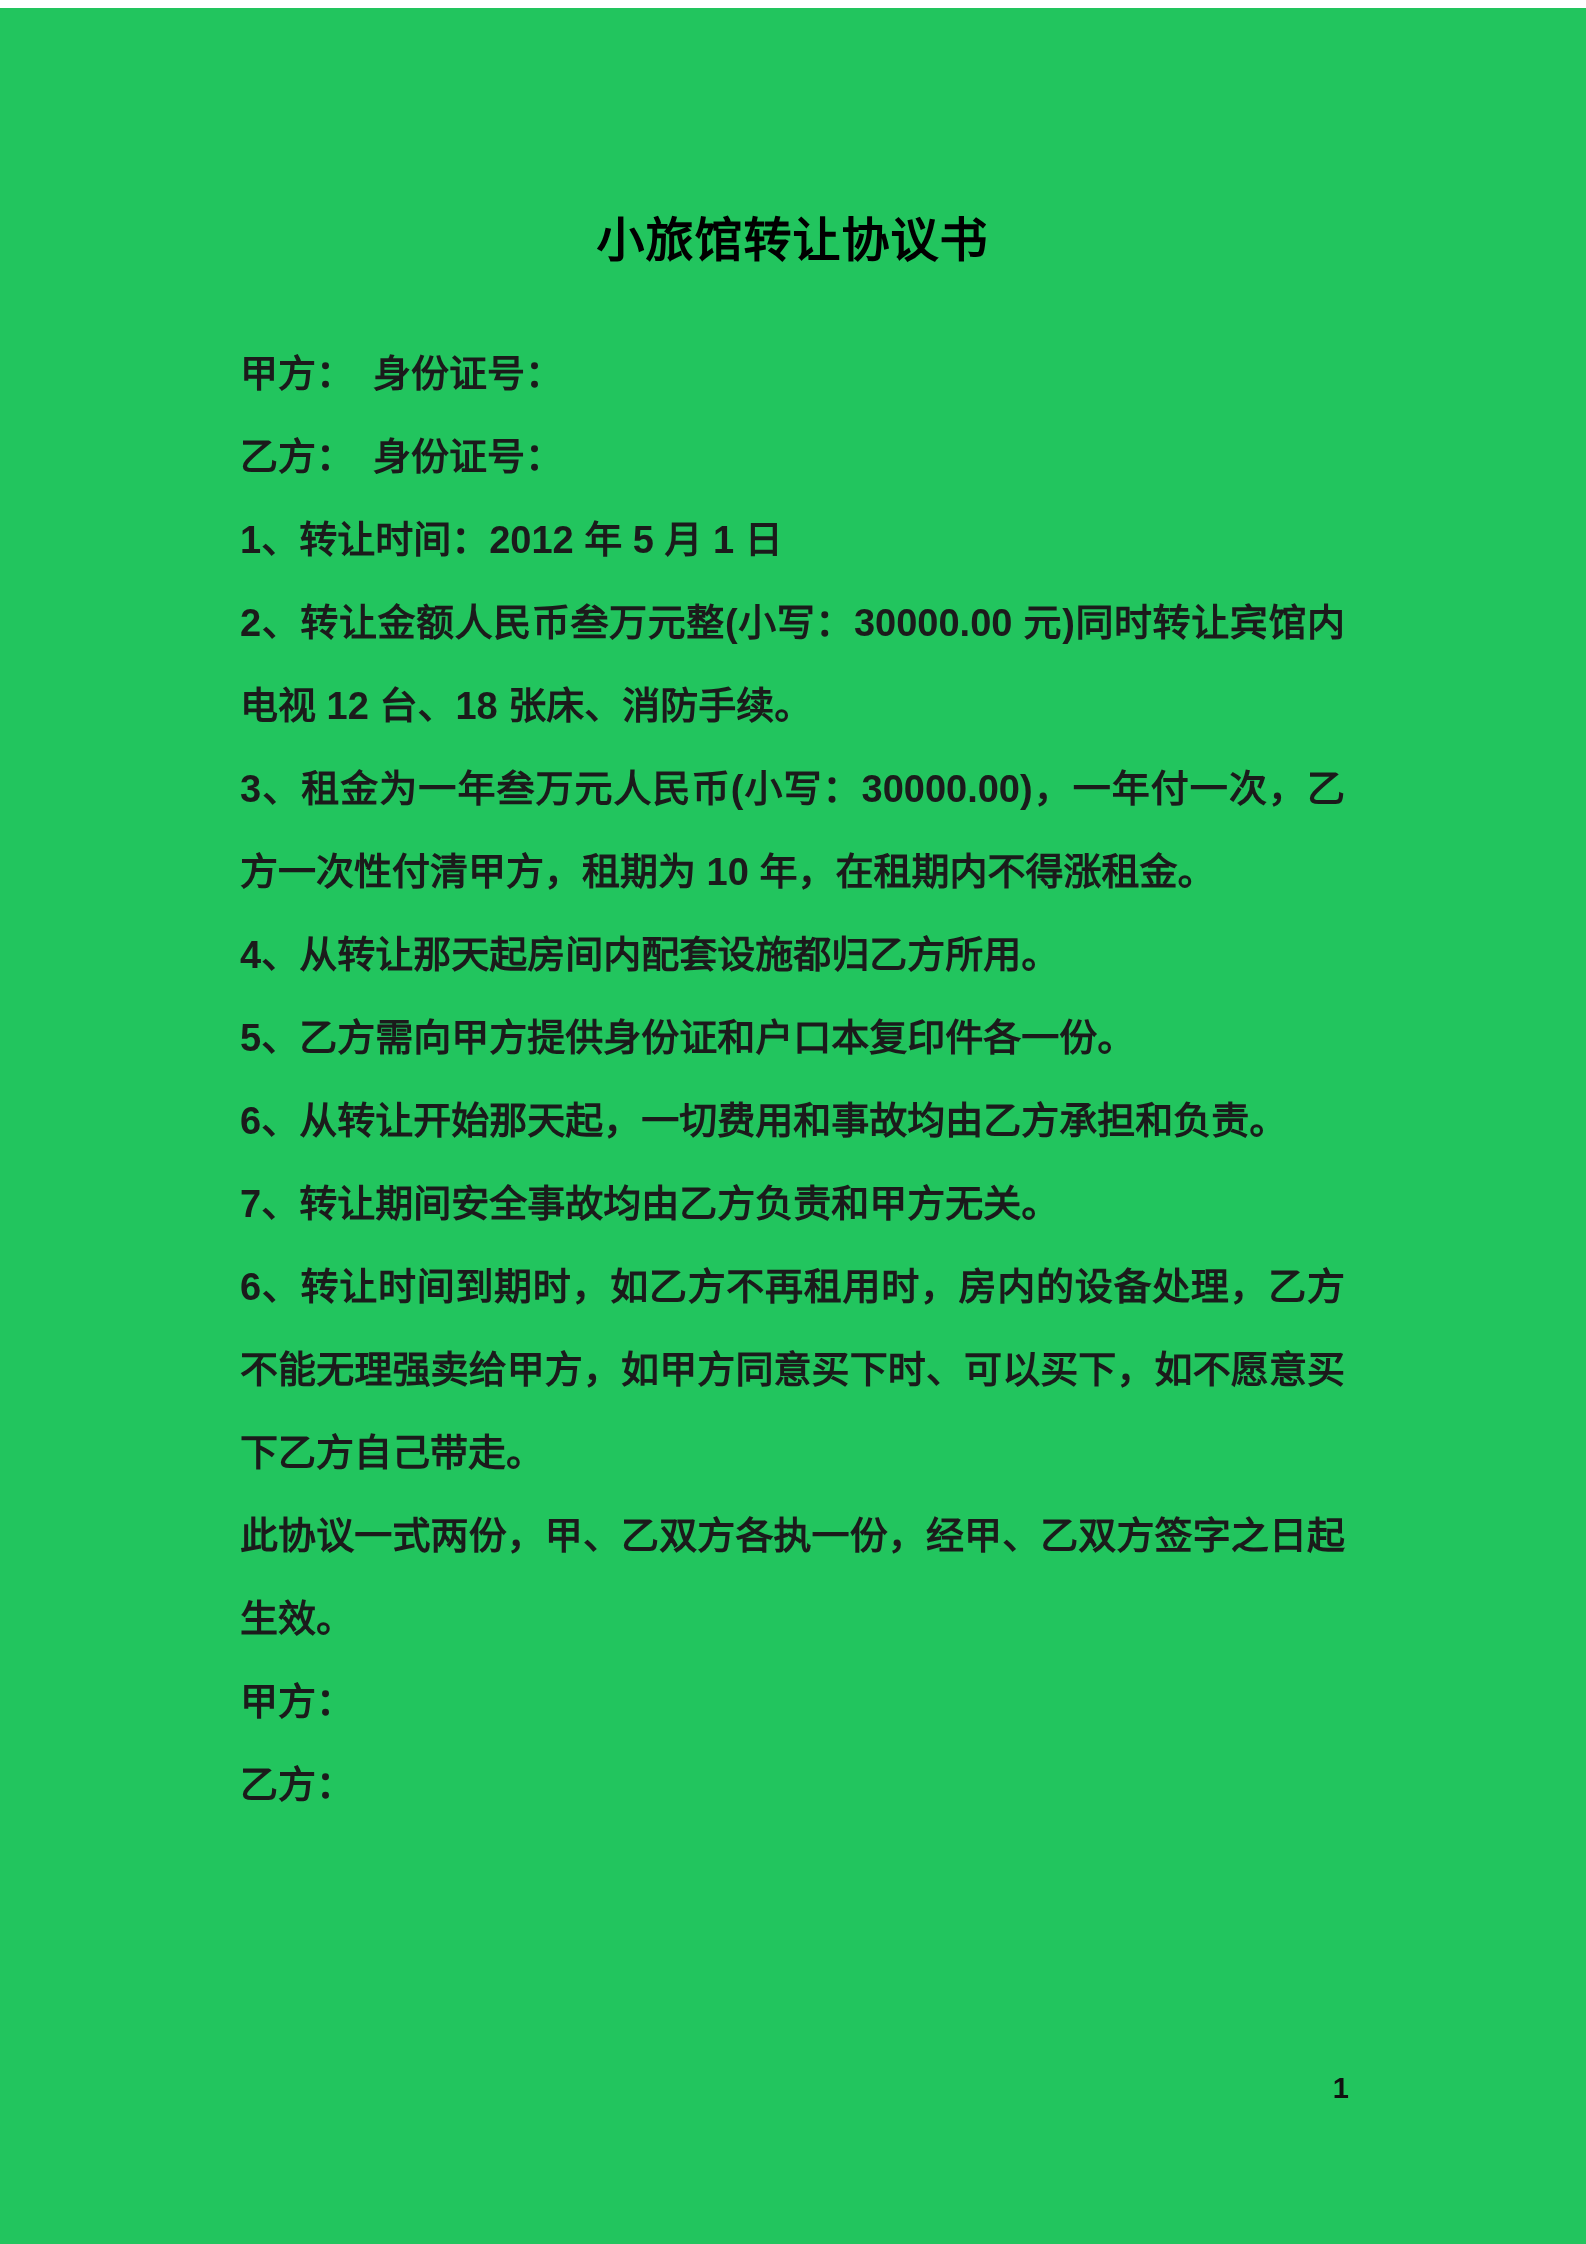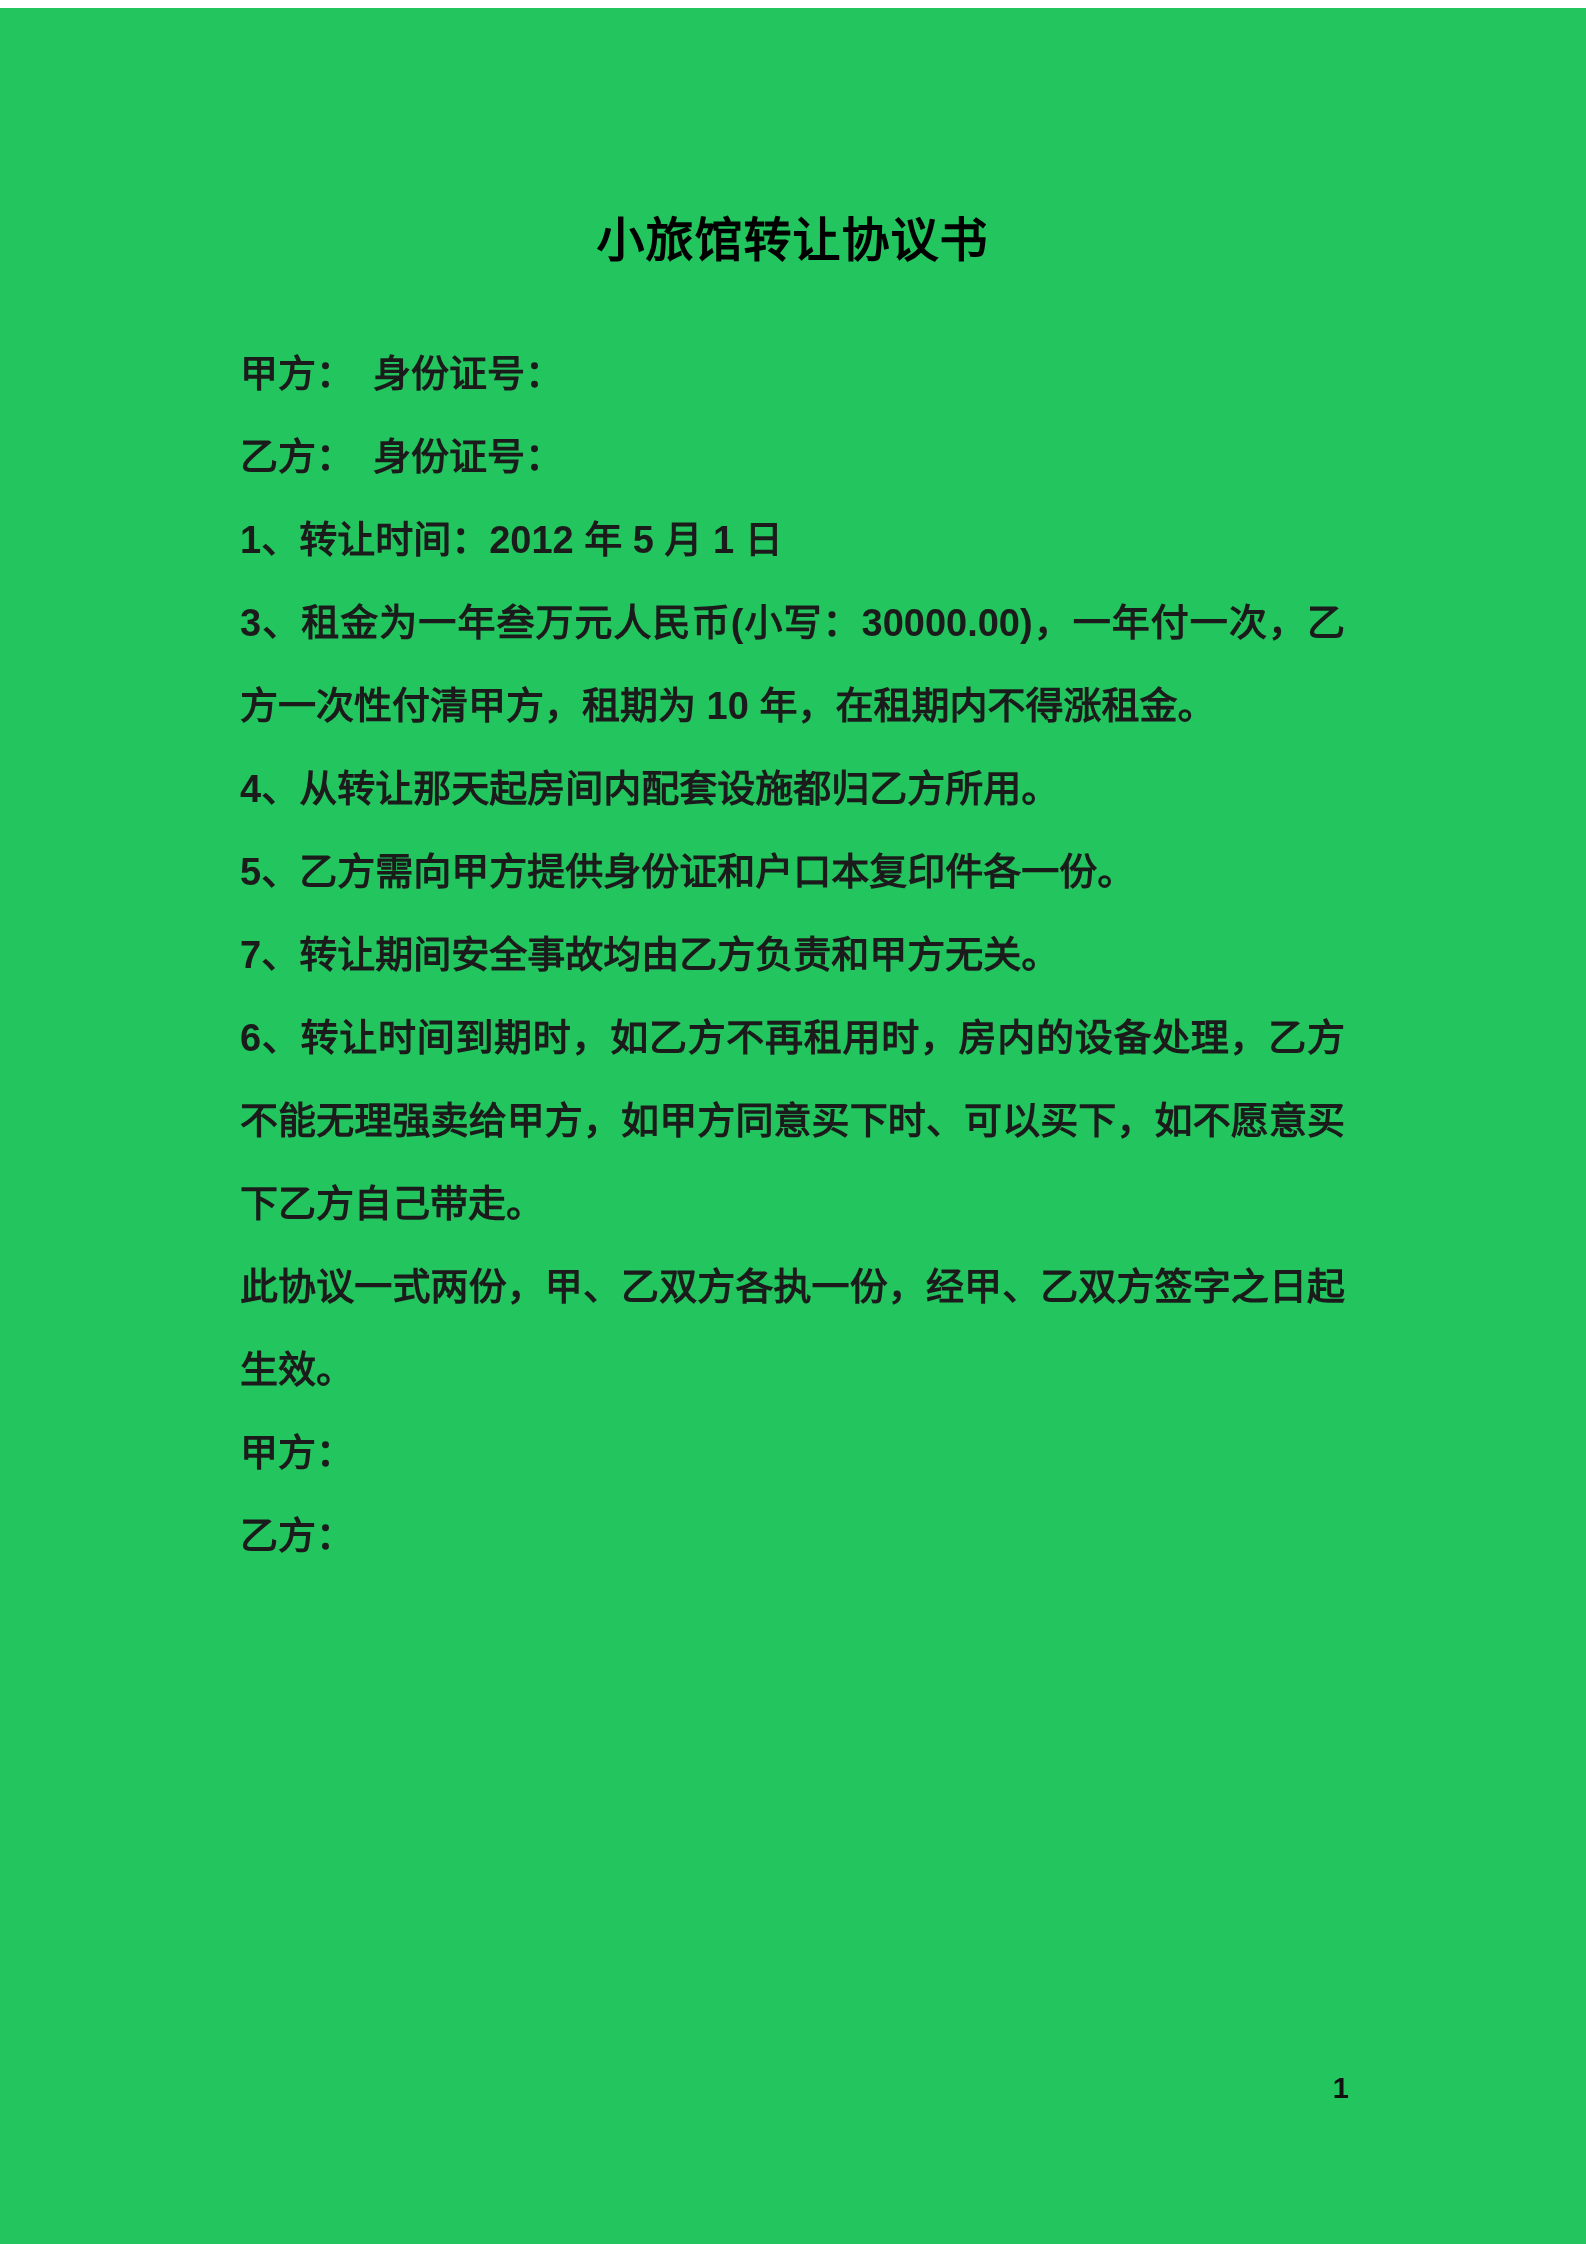--- a/index.html
+++ b/index.html
@@ -51,23 +51,25 @@
 </head>
 <body>
 
 <div class="page">
   <h1 class="doc-title">小旅馆转让协议书</h1>
 
   <div class="doc-body">
       <p>甲方：　身份证号：</p>
       <p>乙方：　身份证号：</p>
       <p>1、转让时间：2012 年 5 月 1 日</p>
+      <p>2、转让金额人民币叁万元整(小写：30000.00 元)同时转让宾馆内电视 12 台、18 张床、消防手续。</p>
       <p>3、租金为一年叁万元人民币(小写：30000.00)，一年付一次，乙方一次性付清甲方，租期为 10 年，在租期内不得涨租金。</p>
       <p>4、从转让那天起房间内配套设施都归乙方所用。</p>
       <p>5、乙方需向甲方提供身份证和户口本复印件各一份。</p>
+      <p>6、从转让开始那天起，一切费用和事故均由乙方承担和负责。</p>
       <p>7、转让期间安全事故均由乙方负责和甲方无关。</p>
       <p>6、转让时间到期时，如乙方不再租用时，房内的设备处理，乙方不能无理强卖给甲方，如甲方同意买下时、可以买下，如不愿意买下乙方自己带走。</p>
       <p>此协议一式两份，甲、乙双方各执一份，经甲、乙双方签字之日起生效。</p>
       <p>甲方：</p>
       <p>乙方：</p>
     </div>
 
   <div class="page-number">1</div>
 </div>
 

